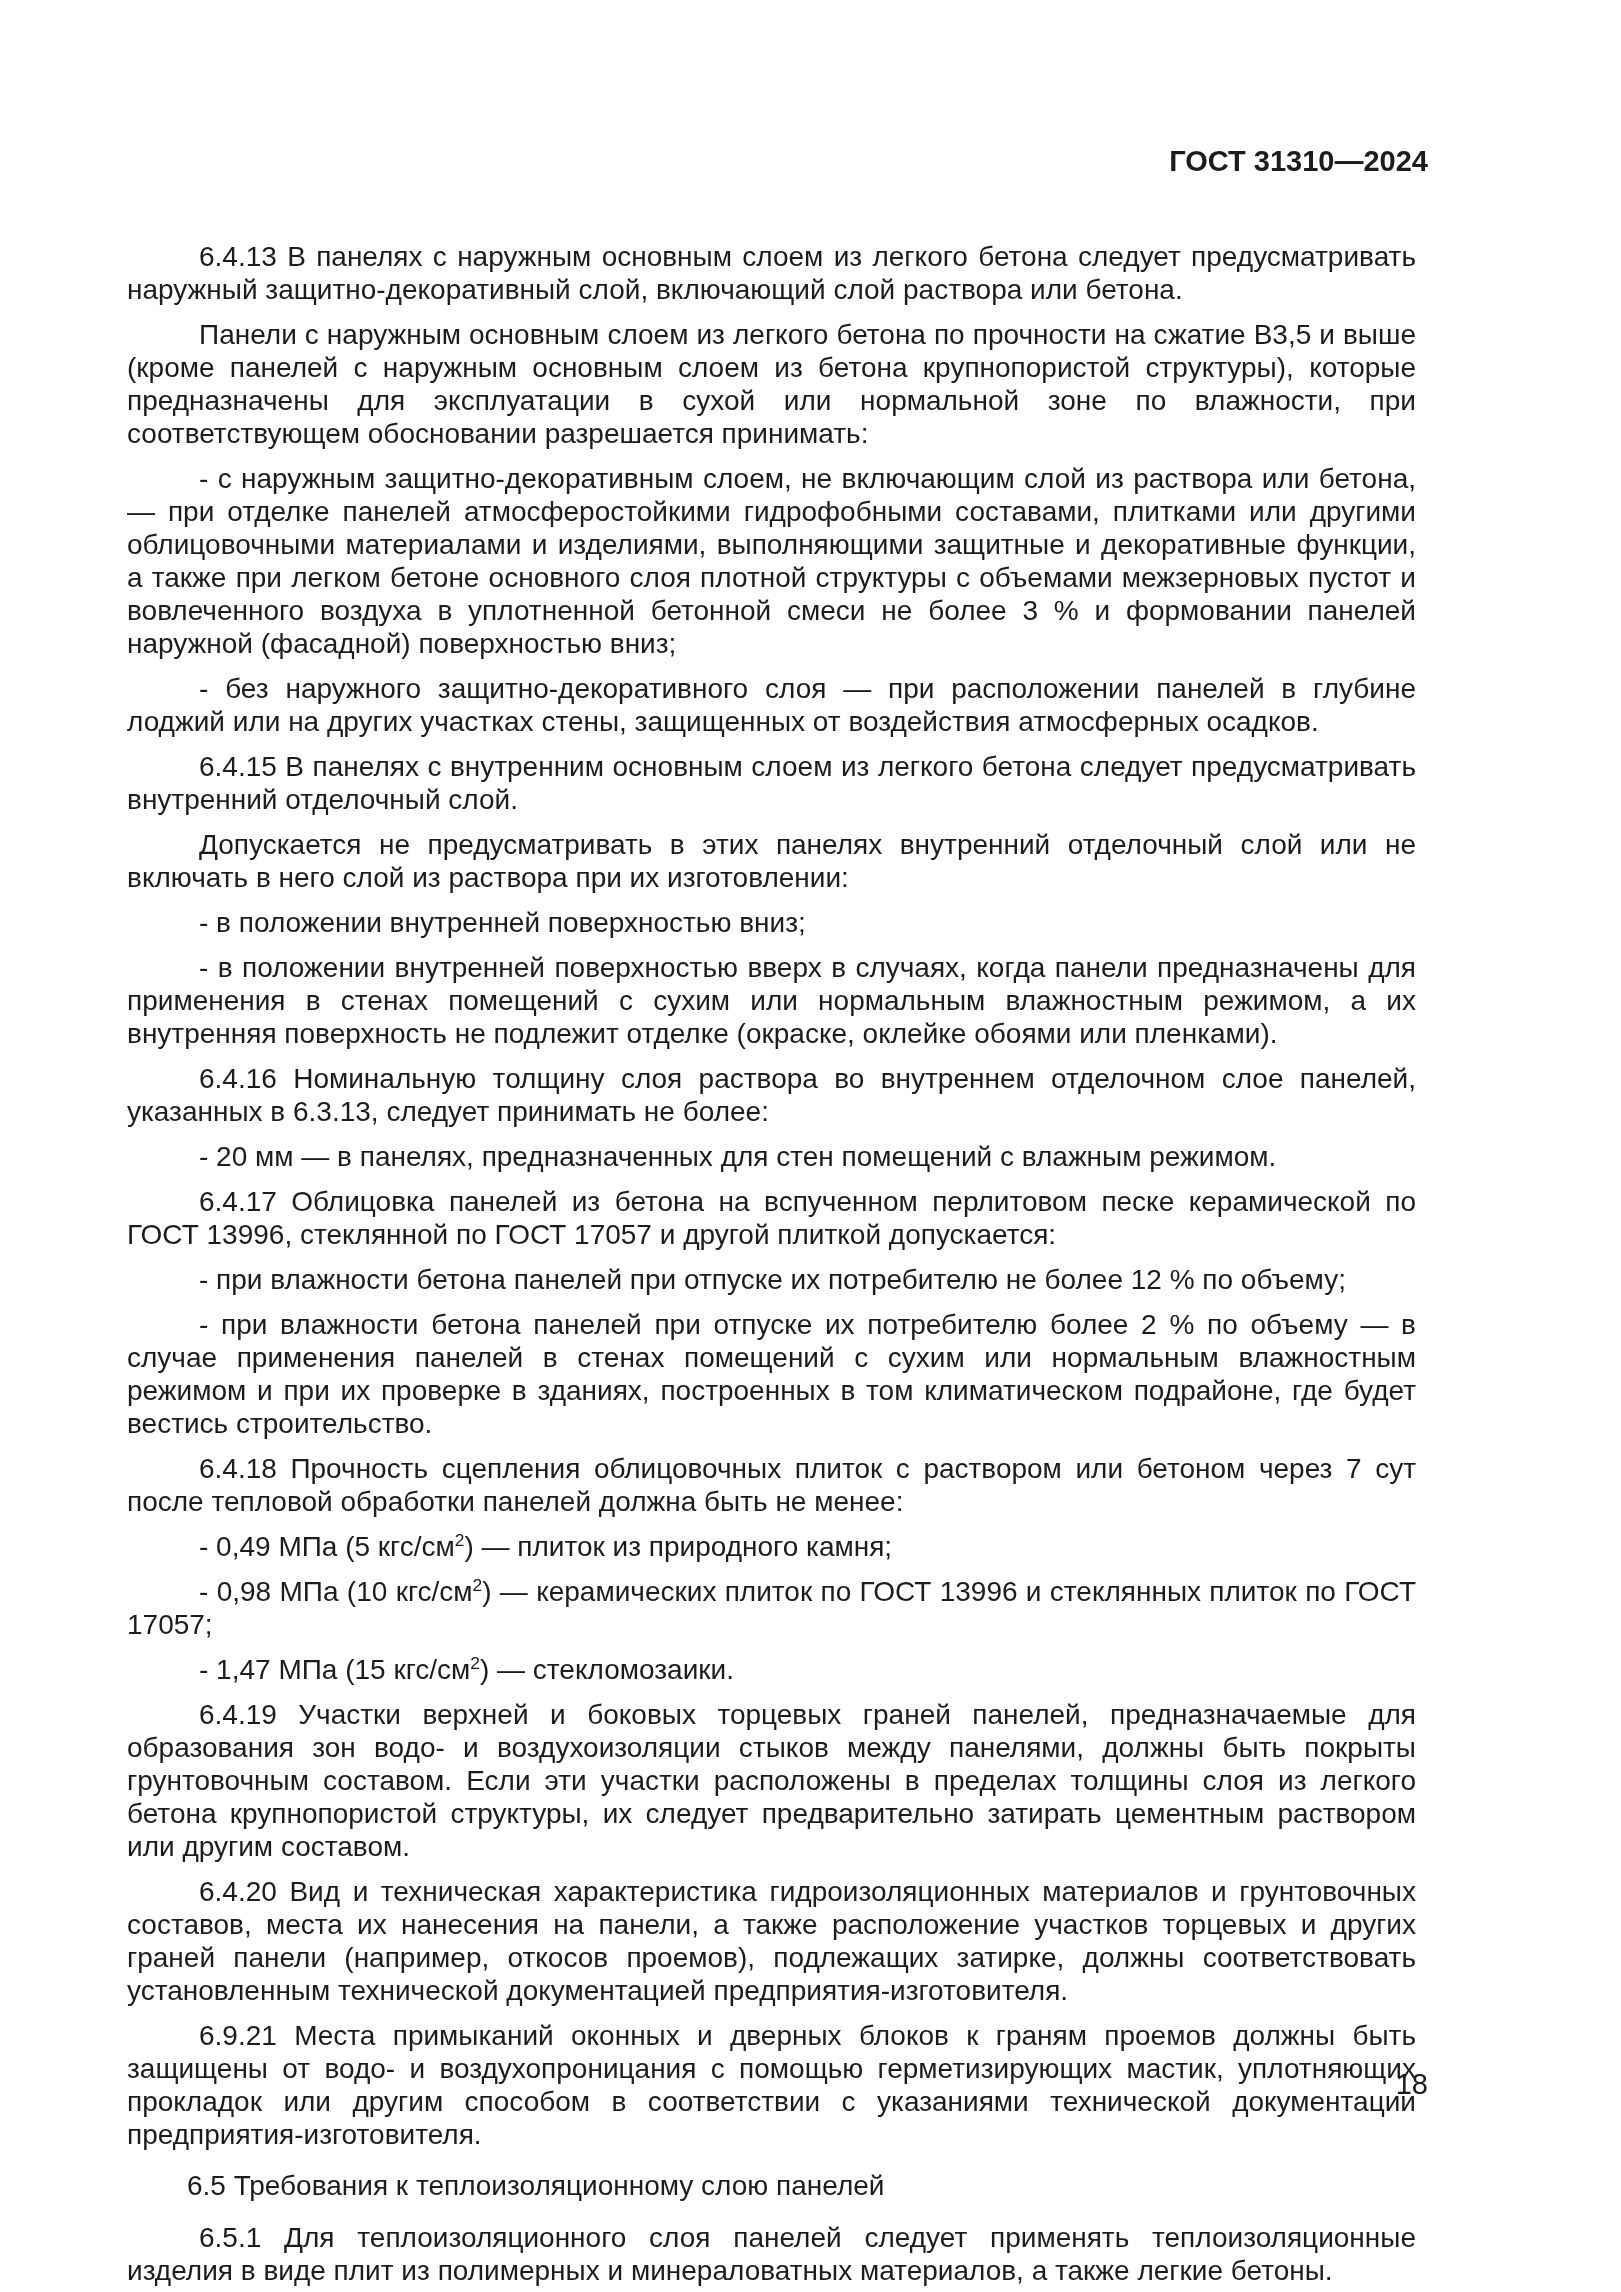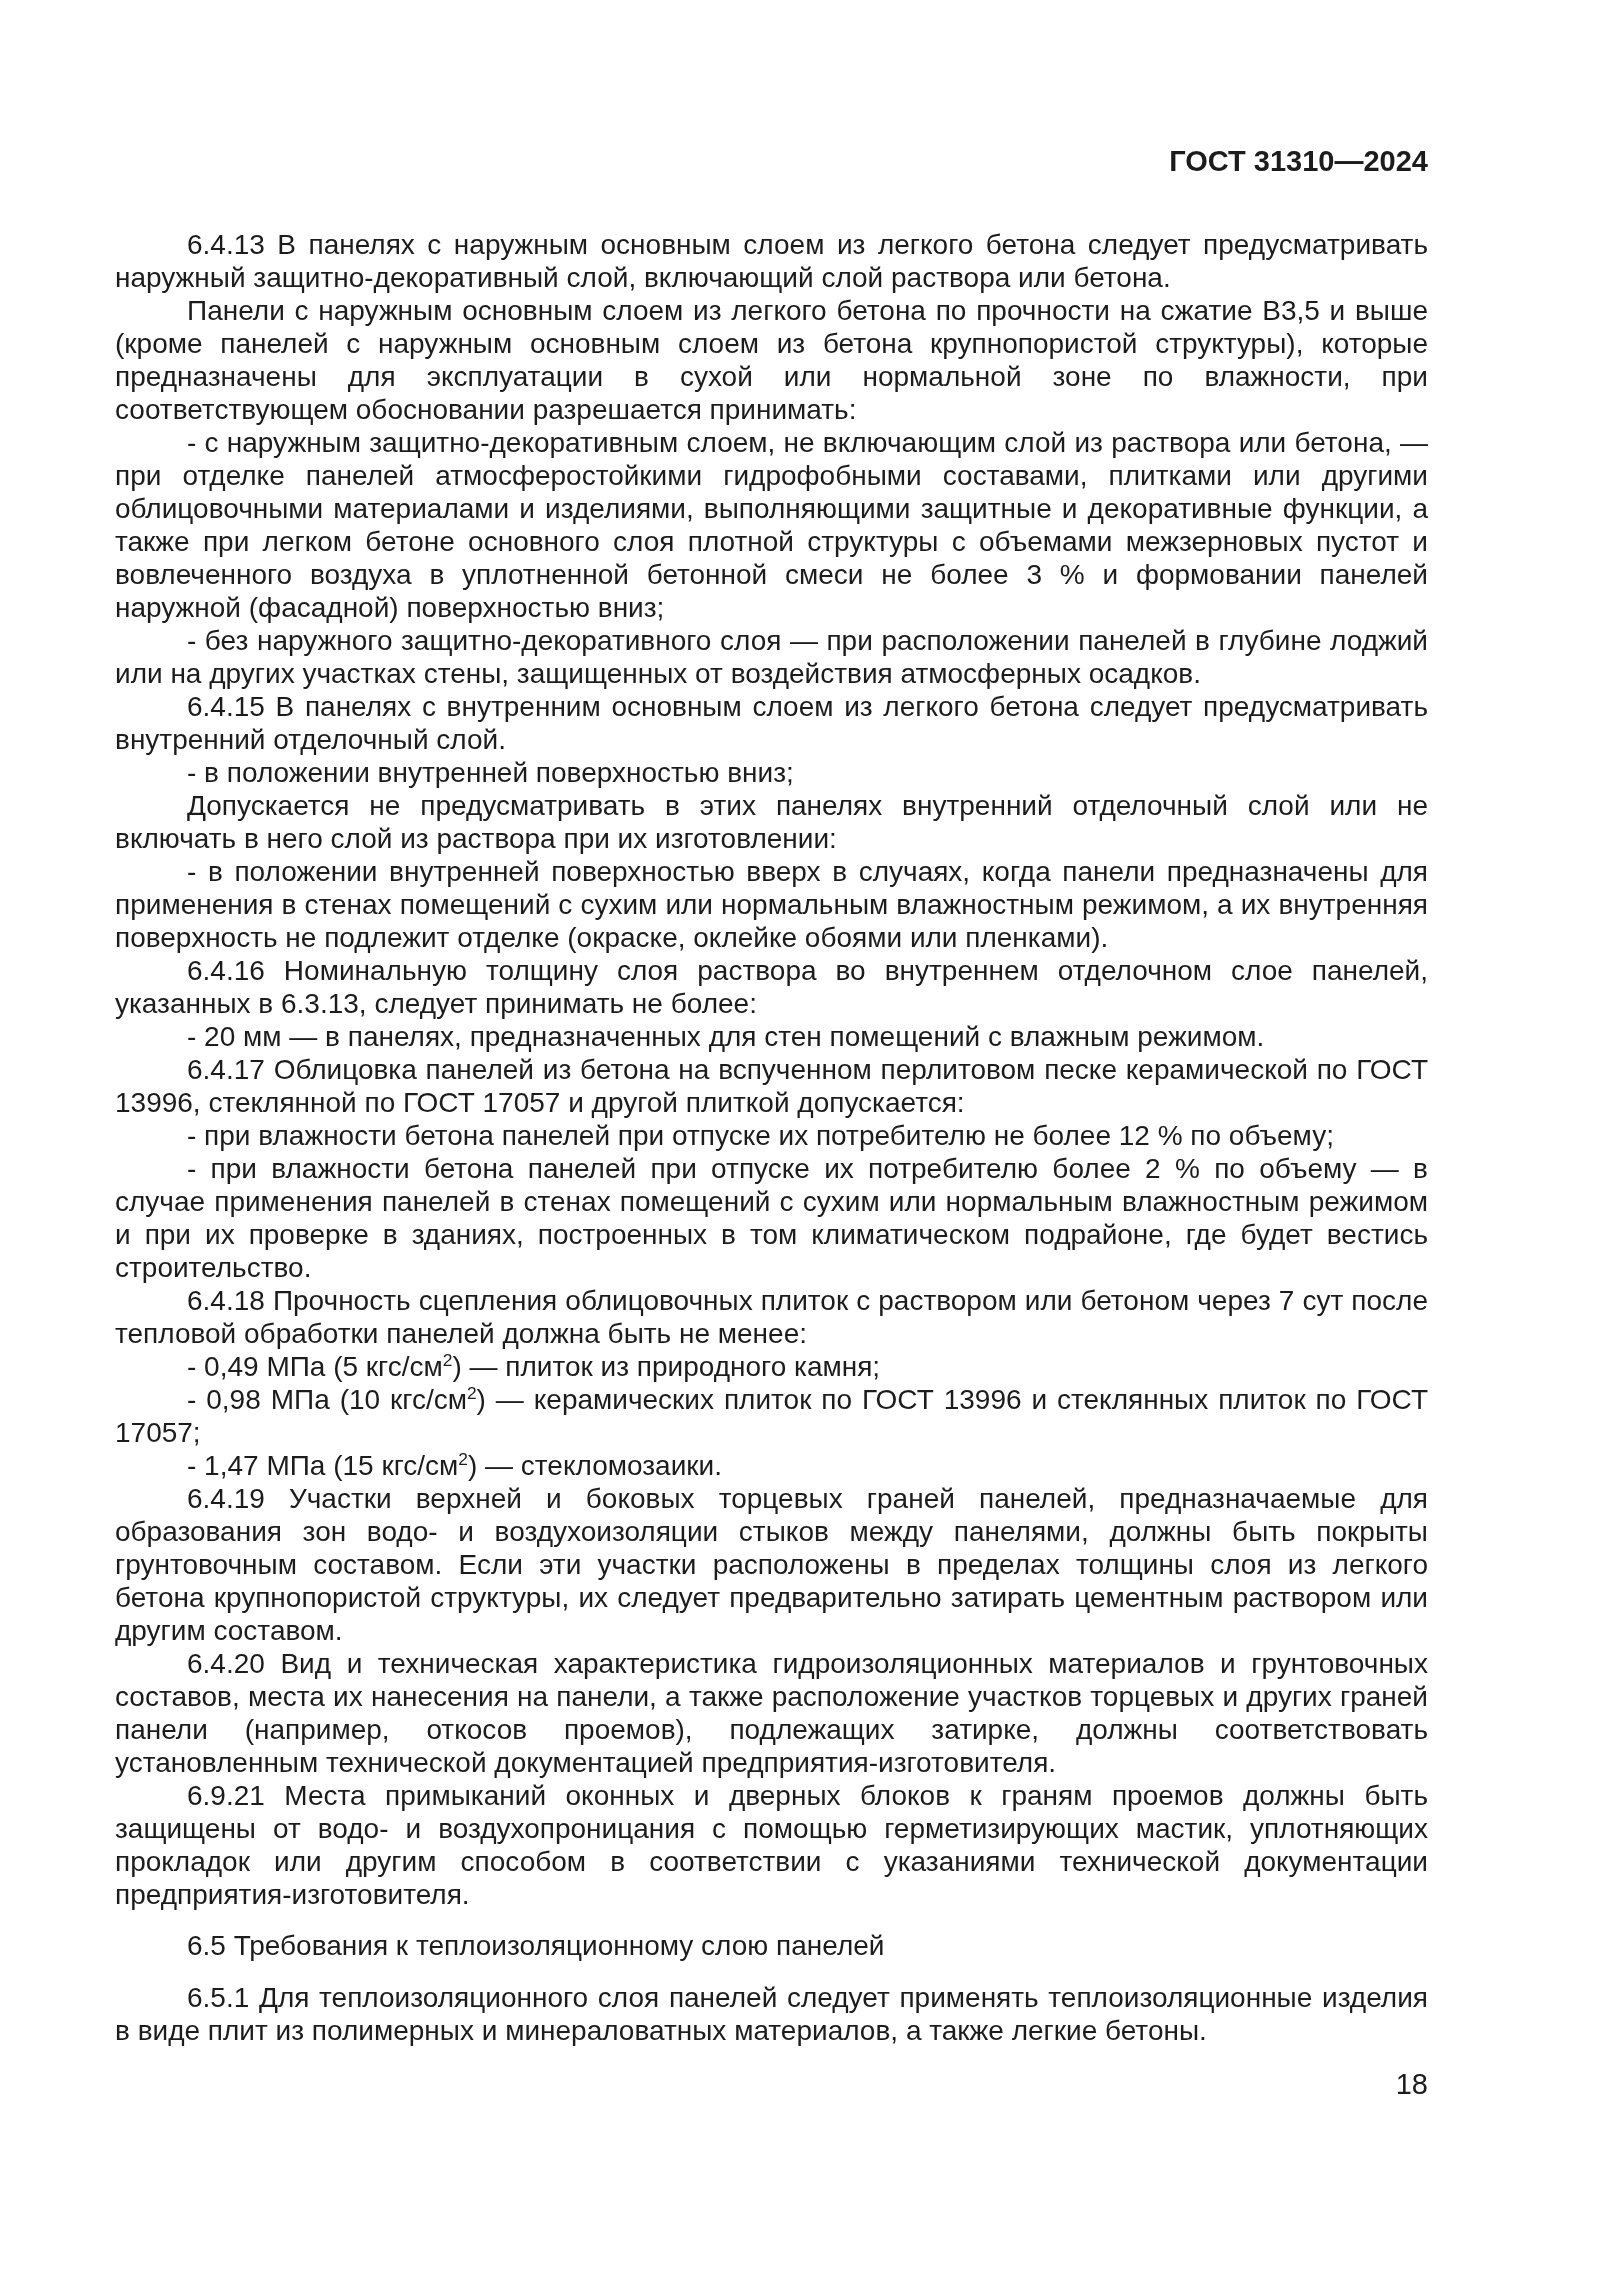--- a/index.html
+++ b/index.html
@@ -28,21 +28,21 @@
   }
   .doc-body {
     position: absolute;
     top: 228px;
     left: 115px;
     width: 1313px;
     font-size: 28px;
     line-height: 33px;
   }
   .para {
-    margin: 0;
+    margin: 12px;
     text-indent: 72px;
     text-align: justify;
   }
   .heading {
     font-weight: normal;
     text-align: left;
     margin: 17.6px 0 19.6px 0;
   }
   sup.sq {
     font-size: 62%;
@@ -66,22 +66,22 @@
 
   <div class="running-header">ГОСТ 31310—2024</div>
 
   <div class="doc-body">
 
     <p class="para">6.4.13 В панелях с наружным основным слоем из легкого бетона следует предусматривать наружный защитно-декоративный слой, включающий слой раствора или бетона.</p>
     <p class="para">Панели с наружным основным слоем из легкого бетона по прочности на сжатие В3,5 и выше (кроме панелей с наружным основным слоем из бетона крупнопористой структуры), которые предназначены для эксплуатации в сухой или нормальной зоне по влажности, при соответствующем обосновании разрешается принимать:</p>
     <p class="para">- с наружным защитно-декоративным слоем, не включающим слой из раствора или бетона, — при отделке панелей атмосферостойкими гидрофобными составами, плитками или другими облицовочными материалами и изделиями, выполняющими защитные и декоративные функции, а также при легком бетоне основного слоя плотной структуры с объемами межзерновых пустот и вовлеченного воздуха в уплотненной бетонной смеси не более 3 % и формовании панелей наружной (фасадной) поверхностью вниз;</p>
     <p class="para">- без наружного защитно-декоративного слоя — при расположении панелей в глубине лоджий или на других участках стены, защищенных от воздействия атмосферных осадков.</p>
     <p class="para">6.4.15 В панелях с внутренним основным слоем из легкого бетона следует предусматривать внутренний отделочный слой.</p>
+    <p class="para">Допускается не предусматривать в этих панелях внутренний отделочный слой или не включать в него слой из раствора при их изготовлении:</p>
     <p class="para">- в положении внутренней поверхностью вниз;</p>
-    <p class="para">Допускается не предусматривать в этих панелях внутренний отделочный слой или не включать в него слой из раствора при их изготовлении:</p>
     <p class="para">- в положении внутренней поверхностью вверх в случаях, когда панели предназначены для применения в стенах помещений с сухим или нормальным влажностным режимом, а их внутренняя поверхность не подлежит отделке (окраске, оклейке обоями или пленками).</p>
     <p class="para">6.4.16 Номинальную толщину слоя раствора во внутреннем отделочном слое панелей, указанных в 6.3.13, следует принимать не более:</p>
     <p class="para">- 20 мм — в панелях, предназначенных для стен помещений с влажным режимом.</p>
     <p class="para">6.4.17 Облицовка панелей из бетона на вспученном перлитовом песке керамической по ГОСТ 13996, стеклянной по ГОСТ 17057 и другой плиткой допускается:</p>
     <p class="para">- при влажности бетона панелей при отпуске их потребителю не более 12 % по объему;</p>
     <p class="para">- при влажности бетона панелей при отпуске их потребителю более 2 % по объему — в случае применения панелей в стенах помещений с сухим или нормальным влажностным режимом и при их проверке в зданиях, построенных в том климатическом подрайоне, где будет вестись строительство.</p>
     <p class="para">6.4.18 Прочность сцепления облицовочных плиток с раствором или бетоном через 7 сут после тепловой обработки панелей должна быть не менее:</p>
 
     <p class="para"><span>- 0,49 МПа (5 кгс/см</span><sup class="sq">2</sup><span>) — плиток из природного камня;</span></p>
 

